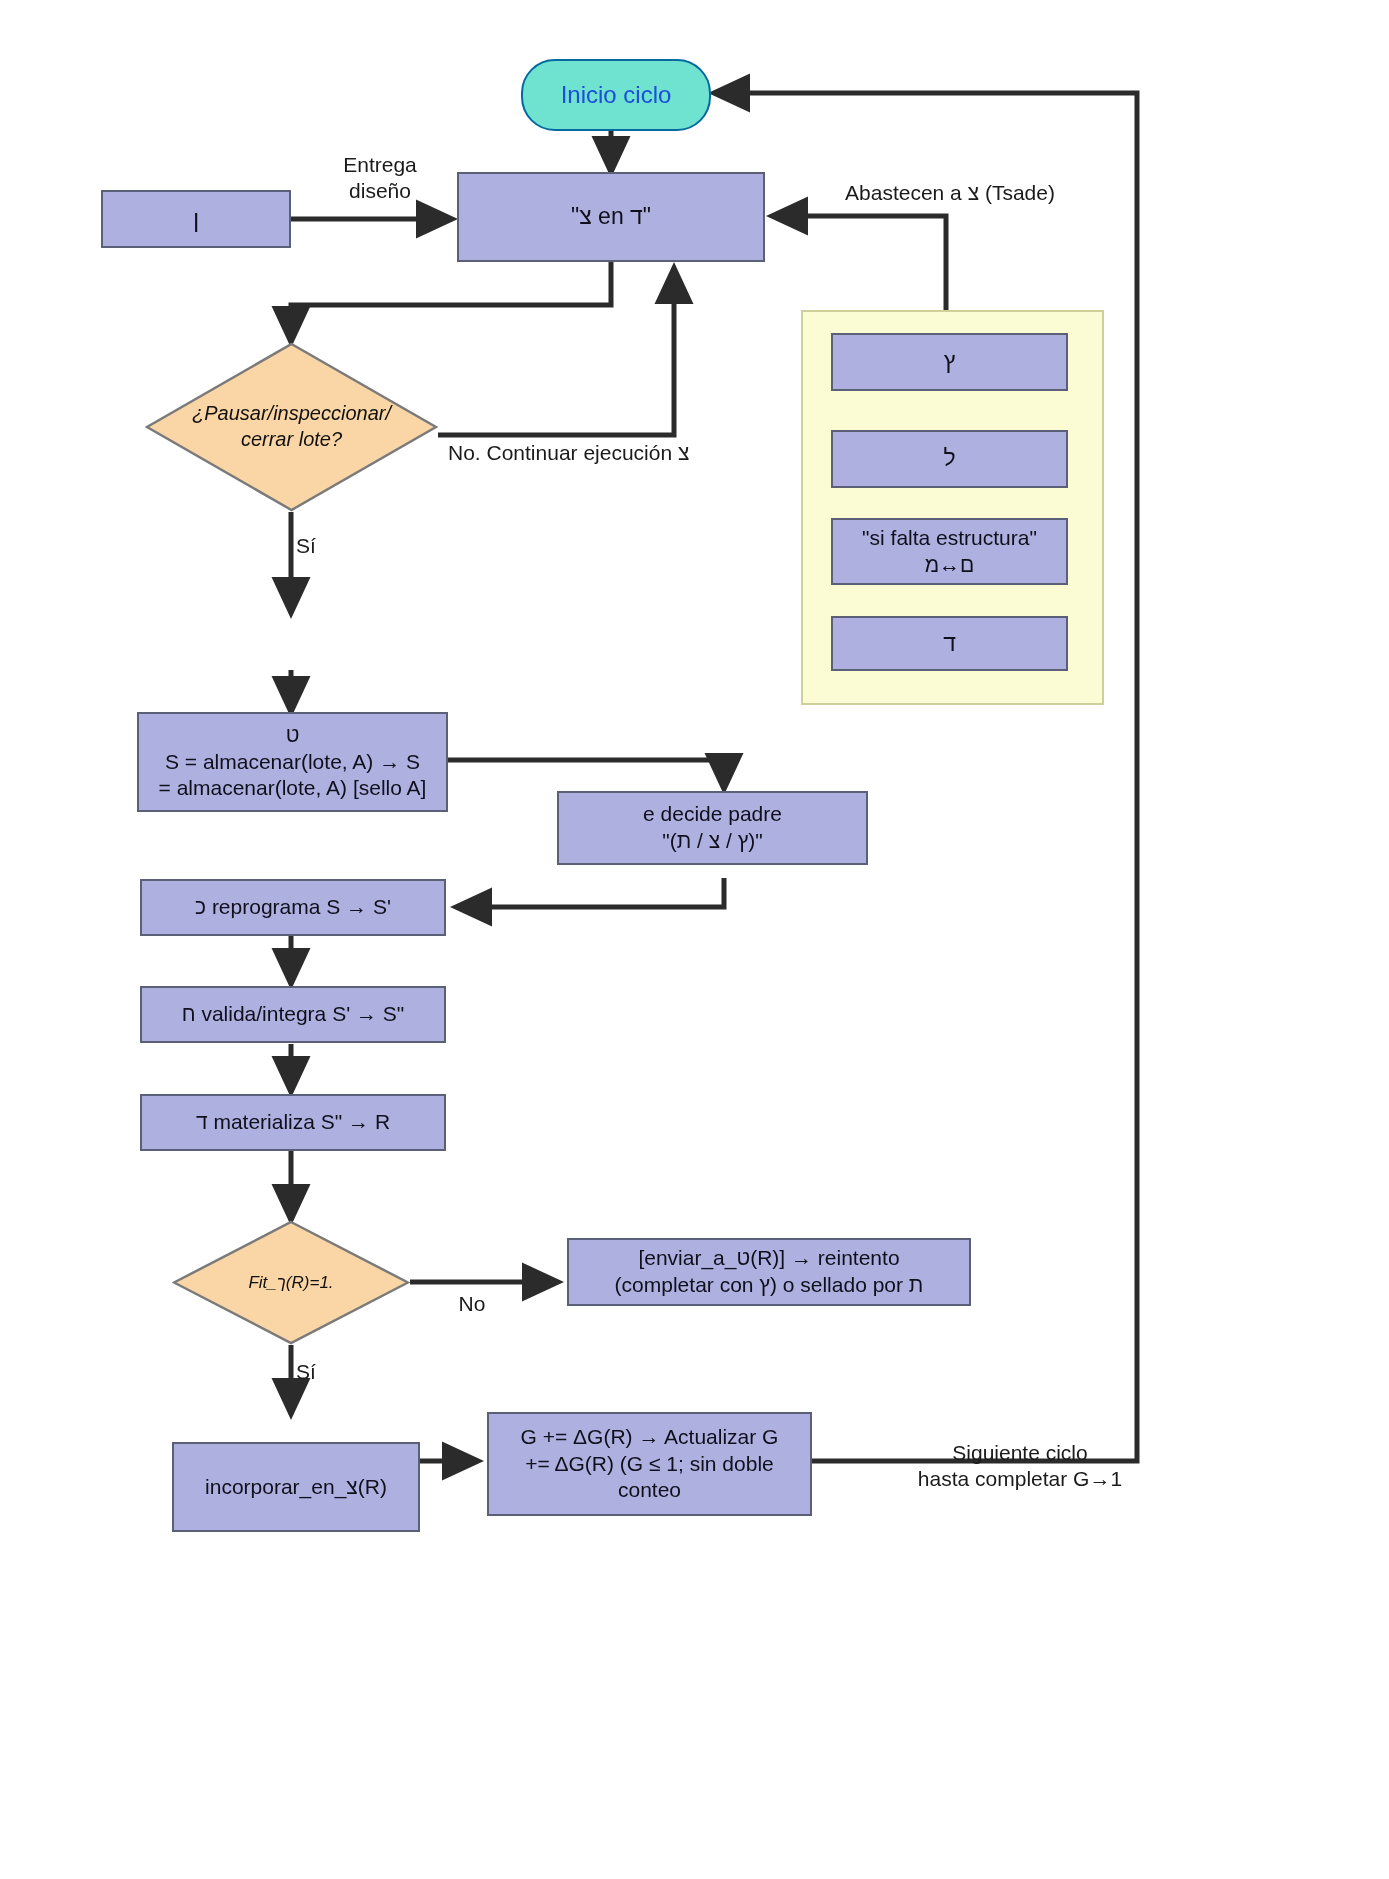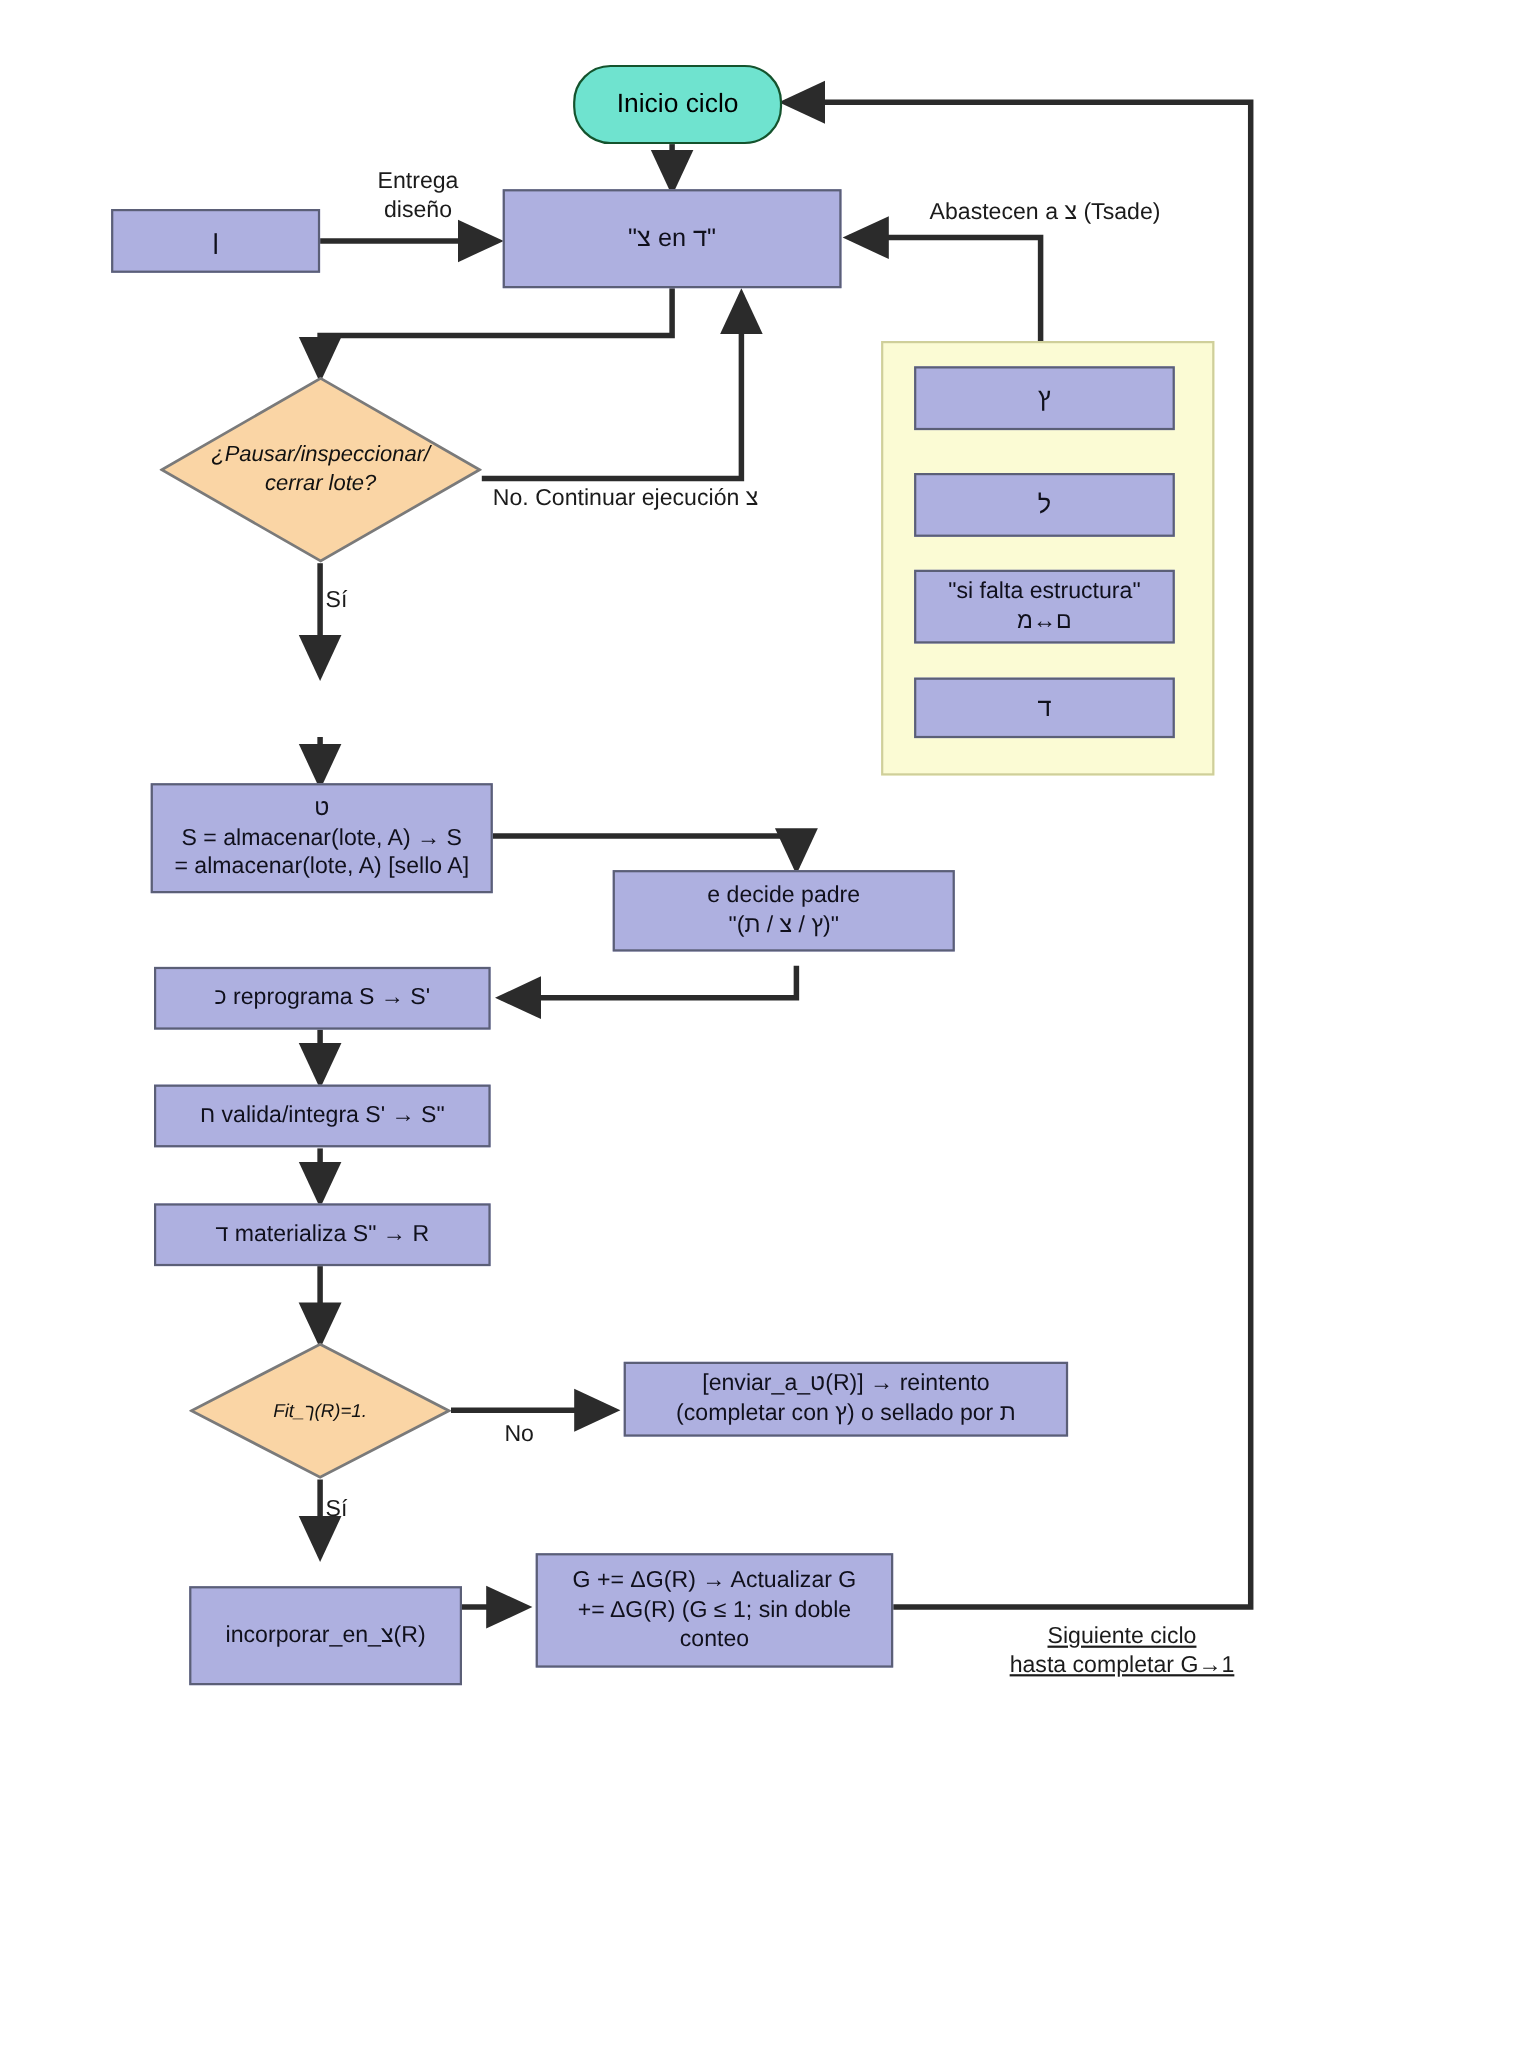--- a/index.html
+++ b/index.html
@@ -8,21 +8,21 @@
     font-family:"Liberation Sans","DejaVu Sans",sans-serif;
     color:#111111;
   }
   #canvas{position:absolute;inset:0;}
   svg.edges{position:absolute;left:0;top:0;width:1389px;height:1879px;pointer-events:none;}
 
   .node{position:absolute;box-sizing:border-box;display:flex;align-items:center;
         justify-content:center;text-align:center;line-height:1.28;}
 
   .proc{background:#aeb0e0;border:2px solid #5b5f77;color:#10101c;font-size:21px;padding:4px 8px;}
-  .start{background:#6fe3cf;border:2px solid #14532d;border-radius:34px;font-size:24px;color:#000000;}
+  .start{background:#6fe3cf;border:2px solid #0369a1;border-radius:34px;font-size:24px;color:#1d4ed8;}
 
   .diamond{background:transparent;border:none;font-style:italic;}
   .diamond .dshape{position:absolute;inset:0;}
   .diamond .dlabel{position:relative;z-index:2;width:78%;}
 
   .lbl{position:absolute;font-size:21px;color:#1b1b1b;text-align:center;line-height:1.25;}
 
   .group-panel{position:absolute;background:#fbfbd4;border:2px solid #cfcf9a;box-sizing:border-box;}
 
   .sub{font-size:20px;}
@@ -187,18 +187,18 @@
   </div>
 
   <div class="node proc" style="left:487px;top:1412px;width:325px;height:104px;">
     <div>
       <div>G += ΔG(R) → Actualizar G</div>
       <div>+= ΔG(R) (G ≤ 1; sin doble</div>
       <div>conteo</div>
     </div>
   </div>
 
-  <div class="lbl" style="left:860px;top:1475px;width:320px;text-decoration:underline;">
+  <div class="lbl" style="left:860px;top:1440px;width:320px;">
     <div>Siguiente ciclo</div>
     <div>hasta completar G→1</div>
   </div>
 
 </div>
 
 </body></html>

